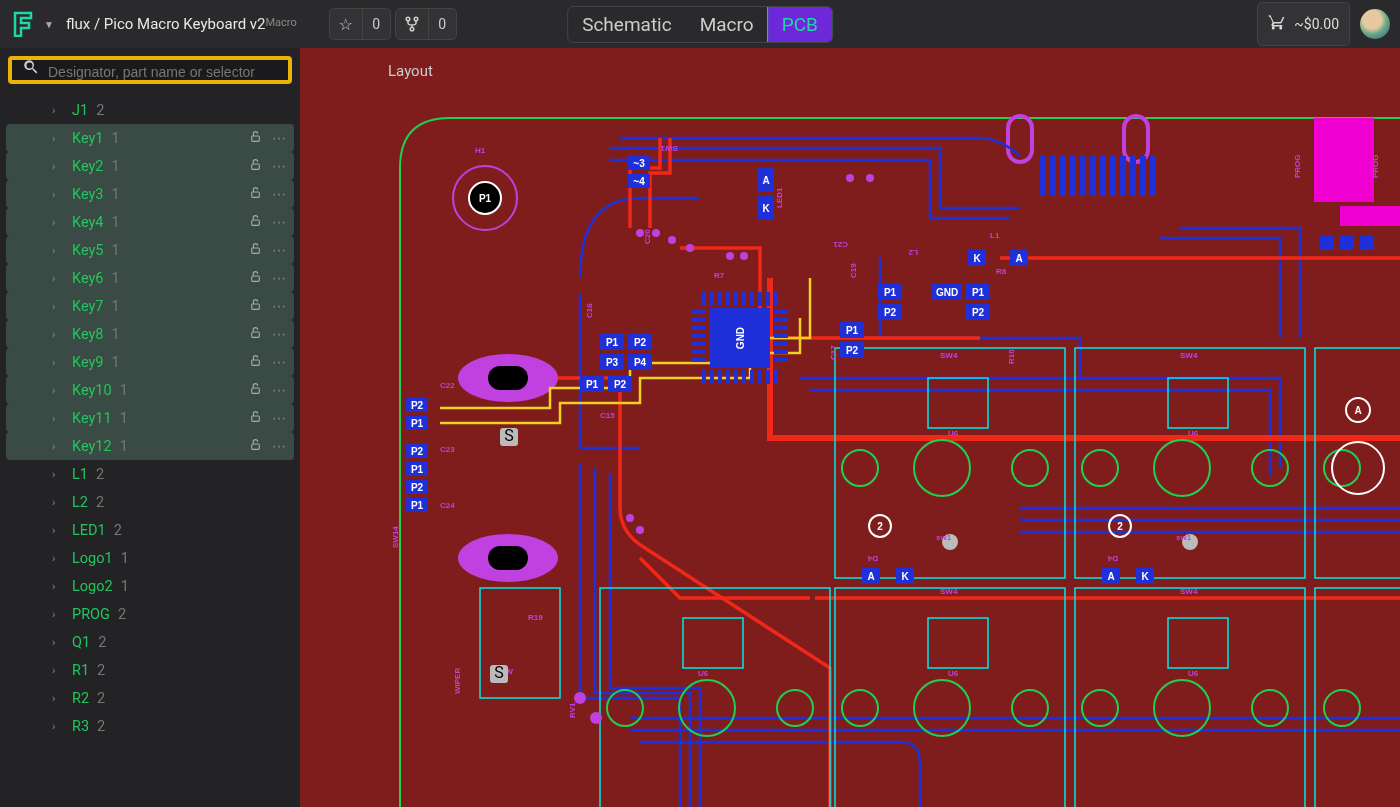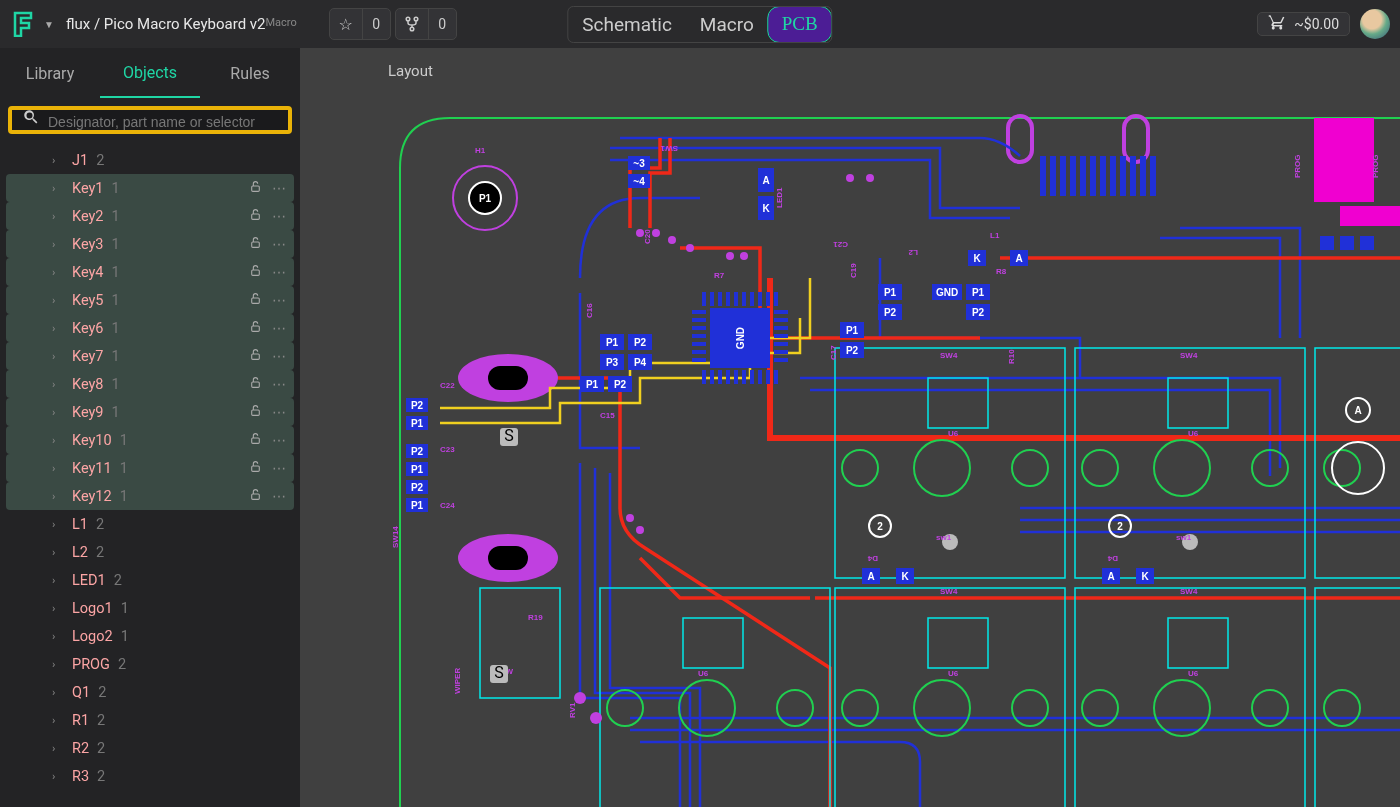--- a/index.html
+++ b/index.html
@@ -13,23 +13,23 @@
   .logo-caret { font-size: 10px; color: #aaa; margin-left: -4px; }
   .title-block { display: flex; flex-direction: row; line-height: 1.1; }
   .title-line { font-size: 15px; color: #e8e8e8; }
   .subtitle { font-size: 11px; color: #888; margin-top: 1px; }
   .stat-group { display: flex; gap: 4px; margin-left: 20px; }
   .stat-box { display: flex; align-items: center; background: #333336; border: 1px solid #444; border-radius: 5px; height: 32px; }
   .stat-icon { width: 32px; display: flex; align-items: center; justify-content: center; color: #ccc; }
   .stat-val { width: 28px; text-align: center; font-size: 14px; color: #ccc; border-left: 1px solid #444; height:100%; display:flex; align-items:center; justify-content:center; }
   .view-switch { display: flex; position: absolute; left: 50%; transform: translateX(-50%); background: #2a2a2c; border: 1px solid #444; border-radius: 6px; overflow: hidden; }
   .view-btn { padding: 6px 14px; font-size: 19px; color: #ccc; cursor: pointer; }
-  .view-btn.active { color: #1fd6a5; background: #4c1d95; outline: 1px solid #1fd6a5; border-radius: 11px; font-family: Liberation Serif, serif; }
+  .view-btn.active { color: #1fd6a5; background: #6d28d9; outline: 1px solid #1fd6a5; border-radius: 0; }
   .topbar-right { margin-left: auto; display: flex; align-items: center; gap: 10px; }
-  .cart-group { display:flex; align-items:center; background:#333336; border:1px solid #444; border-radius:5px; height:24px; padding:0 10px; gap:8px; }
+  .cart-group { display:flex; align-items:center; background:#333336; border:1px solid #444; border-radius:5px; height:44px; padding:0 10px; gap:8px; }
   .price { font-size: 14px; color: #ddd; }
   .avatar { width: 30px; height: 30px; border-radius: 50%; background: radial-gradient(circle at 40% 35%, #e8c8a0 0 35%, #6a8 55%, #357 100%); }
 
   
   .body { display: flex; flex: 1; min-height: 0; }
 
   
   .sidebar { width: 300px; background: #232325; display: flex; flex-direction: column; }
   .tabs { display: flex; height: 50px; align-items: center; }
   .tab { flex: 1; text-align: center; font-size: 16px; color: #aaa; height: 100%; display: flex; align-items: center; justify-content: center; cursor: pointer; }
@@ -37,28 +37,28 @@
   .search-wrap { padding: 8px; }
   .search { display: flex; align-items: flex-end; background: #1a1a1c; border: 4px solid #eab308; border-radius: 4px; height: 28px; padding: 0 10px; gap: 8px; }
   .search input { flex: 1; background: transparent; border: none; outline: none; color: #ccc; font-size: 14px; }
   .search input::placeholder { color: #777; }
   .tree { flex: 1; overflow-y: auto; padding: 4px 6px 20px 6px; }
   .tree::-webkit-scrollbar { width: 8px; }
   .tree::-webkit-scrollbar-thumb { background: #444; border-radius: 4px; }
   .tree-item { display: flex; align-items: center; height: 28px; padding: 0 6px; border-radius: 4px; font-size: 14.5px; cursor: pointer; gap: 6px; }
   .tree-item.selected { background: #3a4a44; }
   .tree-chevron { width: 14px; color: #888; font-size: 11px; }
-  .tree-label { color: #fca5a5; }
+  .tree-label { color: #22c55e; }
   .tree-count { color: #777; margin-left: 2px; }
   .tree-spacer { flex: 1; }
   .tree-lock, .tree-more { color: #888; width: 18px; text-align: center; font-size: 14px; }
   .tree-indent { width: 34px; }
 
   
-  .canvas { flex: 1; background: #404040; position: relative; overflow: hidden; }
+  .canvas { flex: 1; background: #7f1d1d; position: relative; overflow: hidden; }
   .canvas-label { position: absolute; top: 14px; left: 88px; color: #ccc; font-size: 15px; }
   .pcb-svg { position: absolute; top: 30px; left: 80px; }
   .pcb-silk { font: 600 8px sans-serif; fill: #c040e0; }
   .pcb-cyan { stroke: #00e8e8; fill: none; stroke-width: 1.5; }
   .pcb-green { stroke: #20d050; fill: none; stroke-width: 2; }
   .pcb-blue { stroke: #2030d8; fill: none; stroke-width: 2.5; }
   .pcb-red { stroke: #f02818; fill: none; stroke-width: 3.5; }
   .pcb-yellow { stroke: #f0d020; fill: none; stroke-width: 2.5; }
   .pcb-purple { stroke: #c040e0; fill: none; stroke-width: 2; }
   .pcb-pad { fill: #2030d8; }
@@ -120,25 +120,20 @@
         </span>
         <span class="price">~$0.00</span>
       </div>
       <div class="avatar"></div>
     </div>
   </div>
 
   <div class="body">
 
     <div class="sidebar">
-      <div class="tabs">
-        <div class="tab">Library</div>
-        <div class="tab active">Objects</div>
-        <div class="tab">Rules</div>
-      </div>
       <div class="search-wrap">
         <div class="search">
           <span>
             <svg width="18" height="18" viewBox="0 0 24 24" fill="#ccc">
                 <path d="M15.5 14h-.8l-.3-.3a6.5 6.5 0 10-.7.7l.3.3v.8l5 5 1.5-1.5-5-5zM10 14a4 4 0 110-8 4 4 0 010 8z"></path>
               </svg>
           </span>
           <input placeholder="Designator, part name or selector" style="">
         </div>
       </div>

